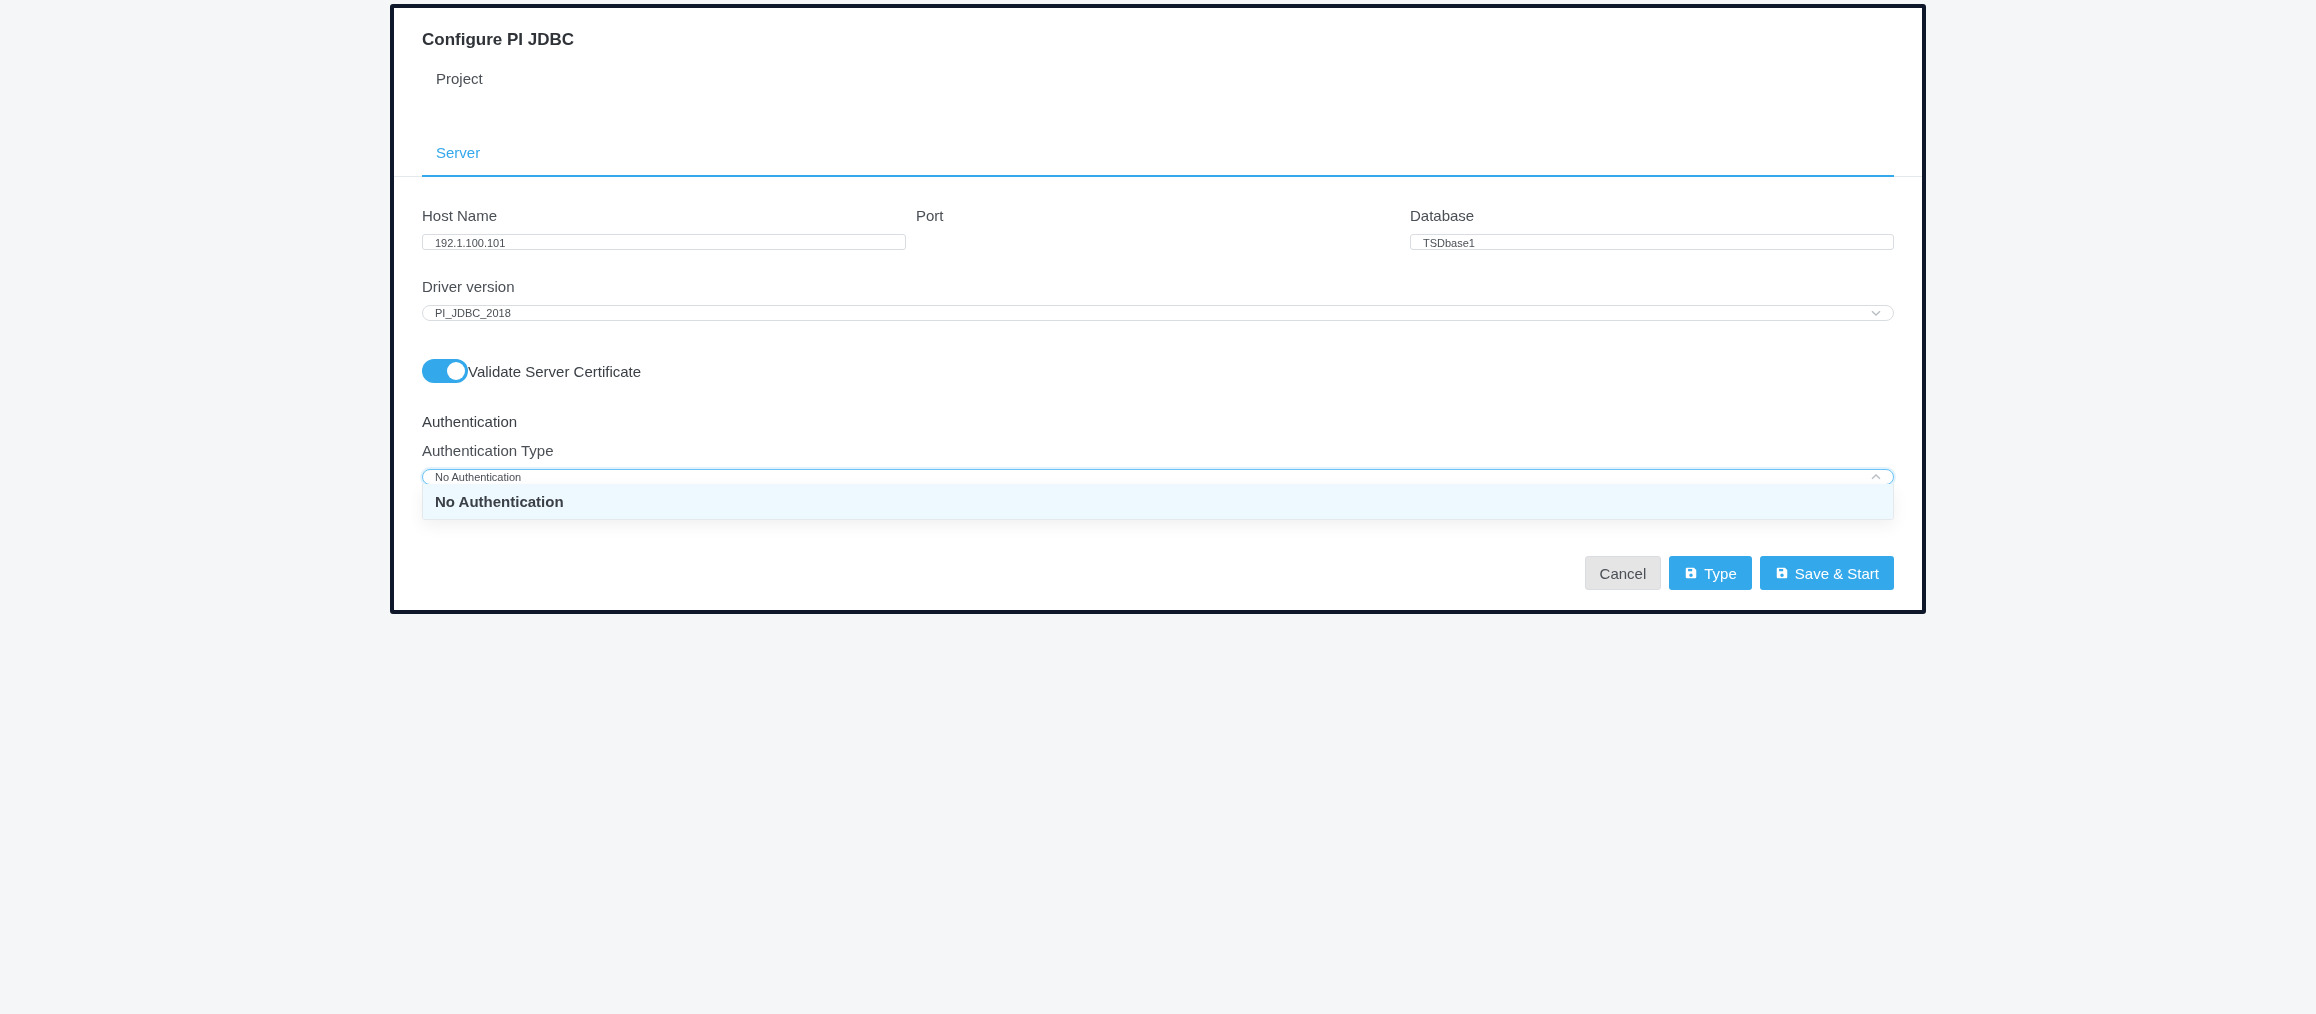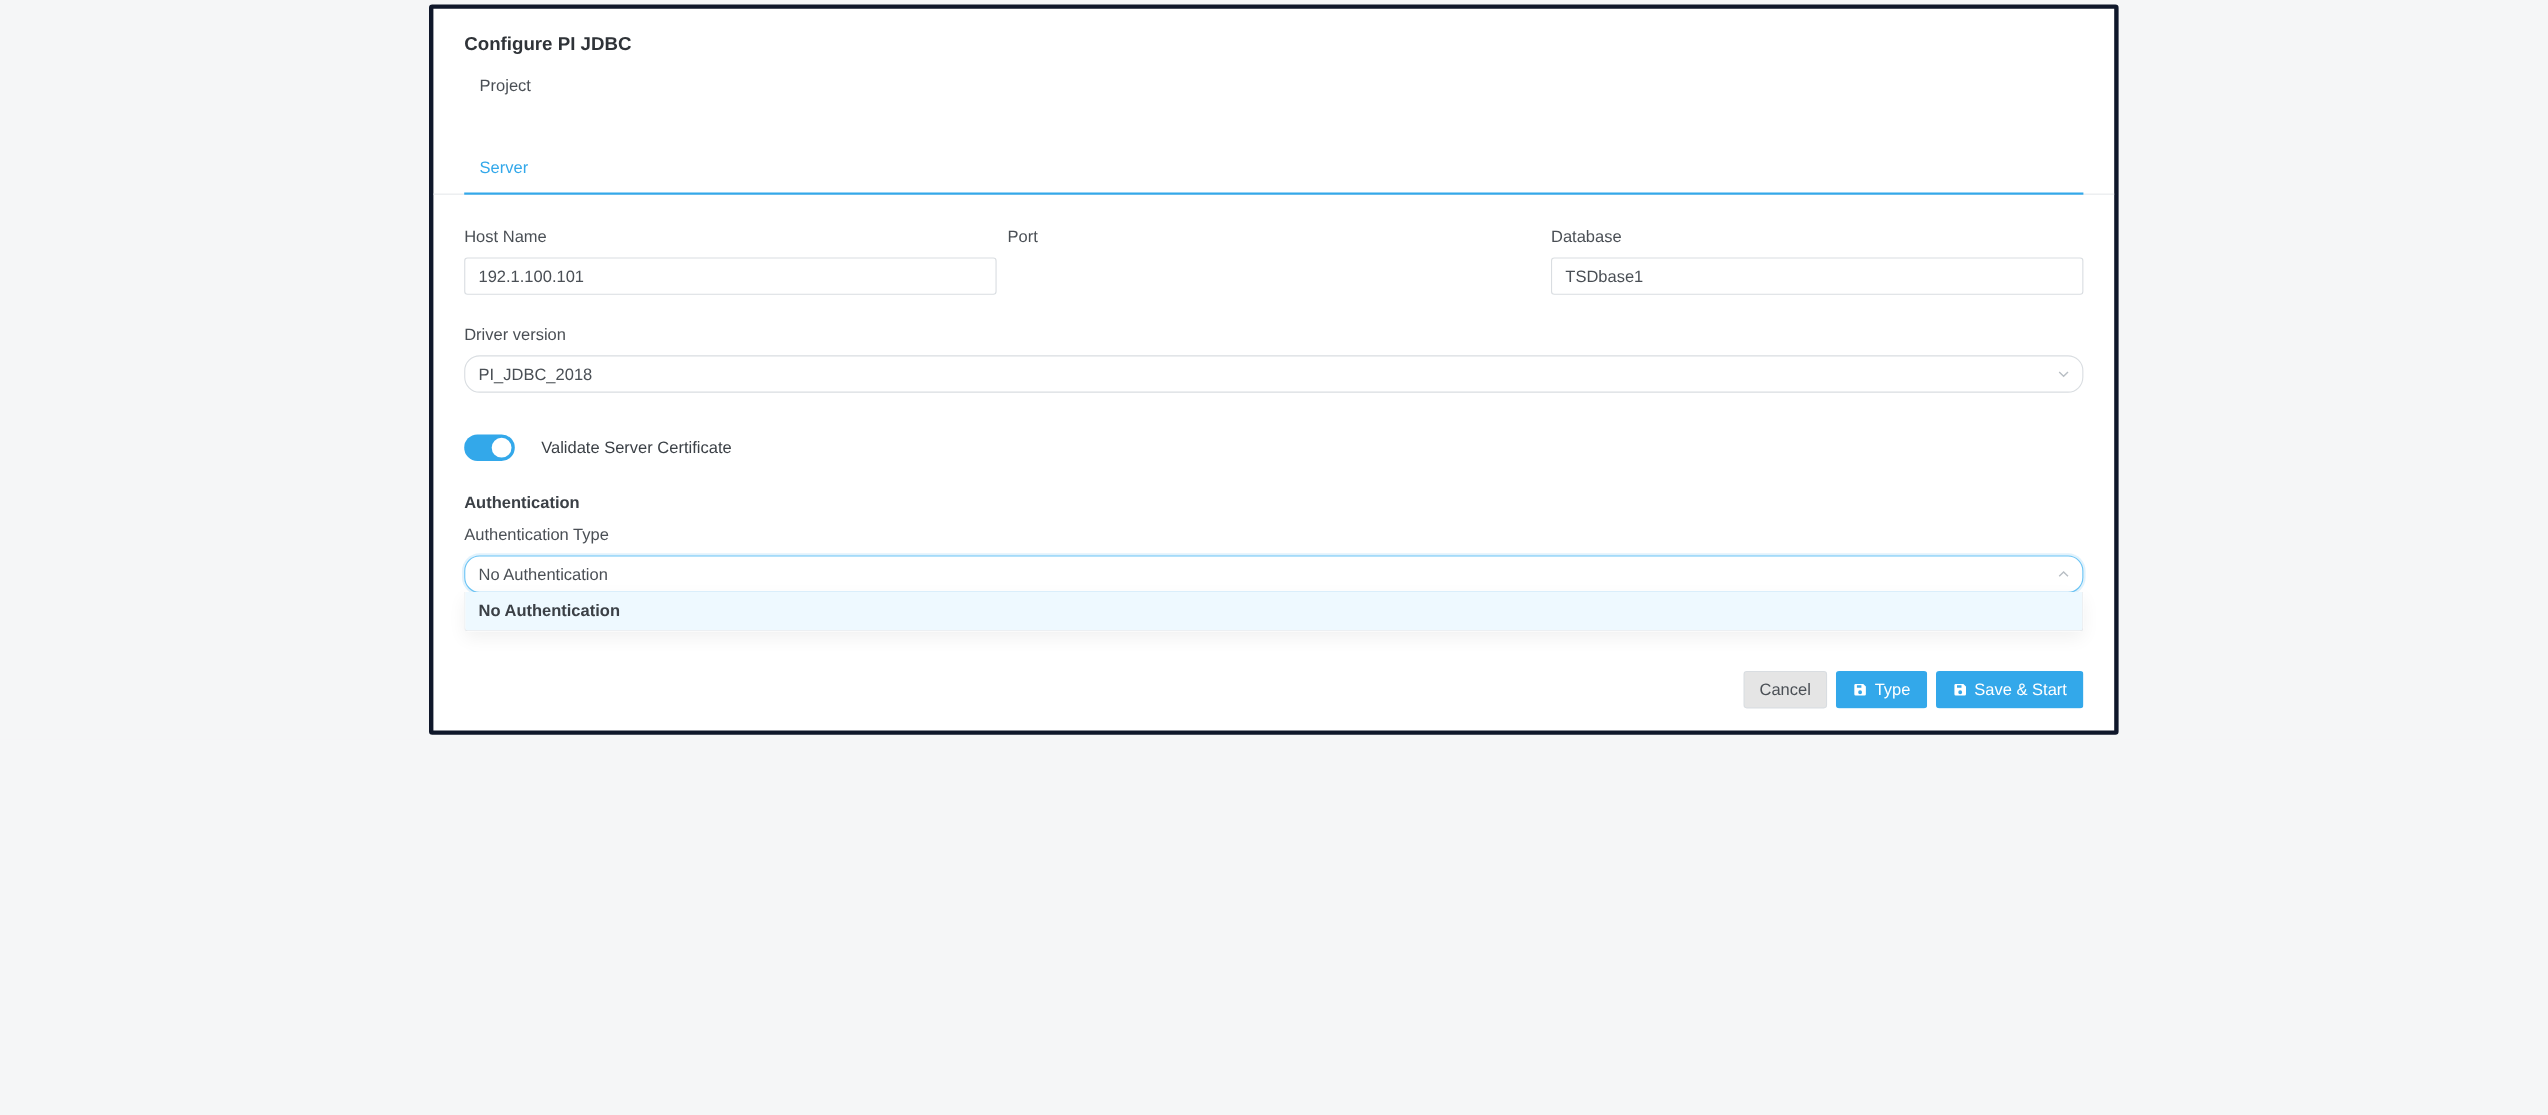--- a/index.html
+++ b/index.html
@@ -59,25 +59,25 @@
   }
   .col { flex: 1 1 0; min-width: 0; }
   .field-label {
     display: block;
     font-size: 15px;
     color: #4a4f55;
     margin-bottom: 10px;
   }
   .text-input, .select {
     width: 100%;
-    height: 34px;
+    height: 16px;
     border: 1px solid #d9dde1;
     border-radius: 3px;
     padding: 0 12px;
-    font-size: 15px;
+    font-size: 11px;
     color: #4a4f55;
     background: #fff;
     outline: none;
     display: flex;
     align-items: center;
     justify-content: space-between;
   }
   .text-input { padding-top:1px; }
   .select { cursor: pointer; border-radius: 14px; }
   .select.focused {
@@ -86,42 +86,42 @@
   }
   .chevron {
     width: 10px; height: 10px;
     flex: 0 0 auto;
     color: #b8bec4;
   }
   .chevron svg { display:block; }
   .switch-row {
     display: flex;
     align-items: center;
-    gap: 24px;
+    gap: 0;
     margin-bottom: 30px;
     margin-top: 38px;
   }
   .switch {
     width: 46px; height: 24px;
     background: #33a8ea;
     border-radius: 24px;
     position: relative;
     cursor: pointer;
     flex: 0 0 auto;
   }
   .switch .knob {
     position: absolute;
     top: 3px; right: 3px;
     width: 18px; height: 18px;
     background: #fff;
     border-radius: 50%;
   }
   .section-title {
     font-size: 15px;
-    font-weight: 700;
+    font-weight: 400;
     color: #3b4046;
     margin: 0 0 12px 0;
   }
   .dropdown-panel {
     border: 1px solid #e6e9ec;
     border-top: none;
     border-radius: 0 0 3px 3px;
     box-shadow: 0 6px 16px rgba(0,0,0,0.06);
     overflow: hidden;
     margin-top: -1px;

